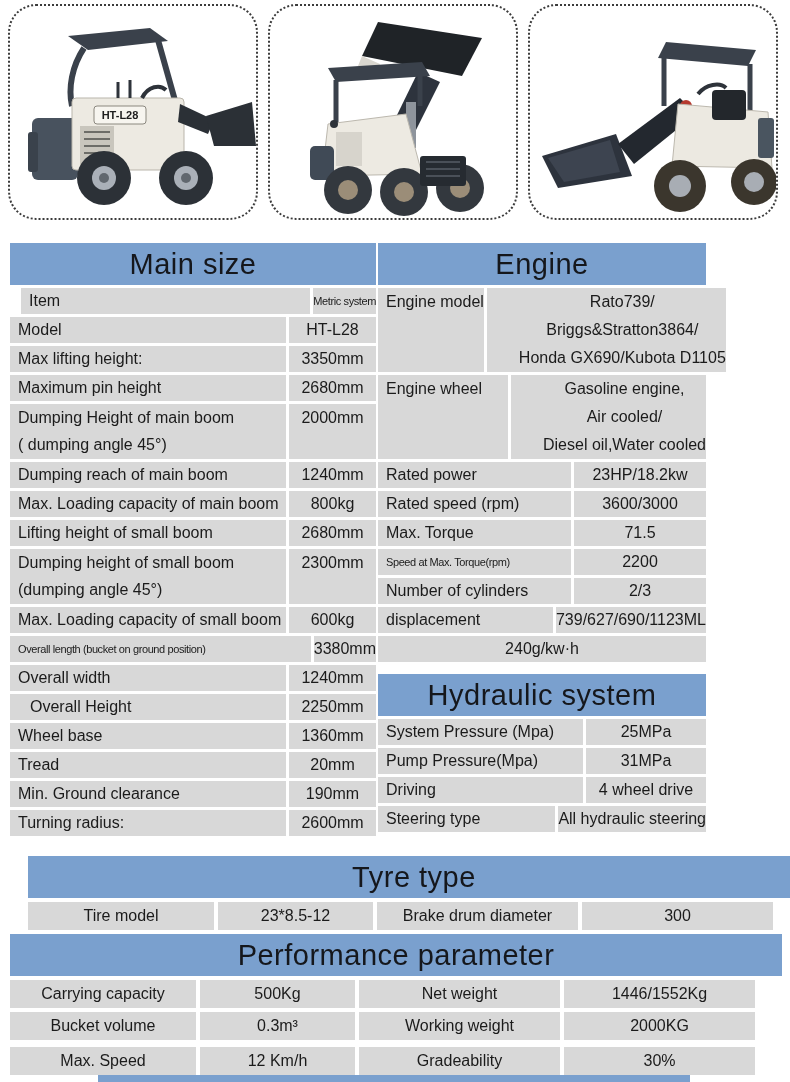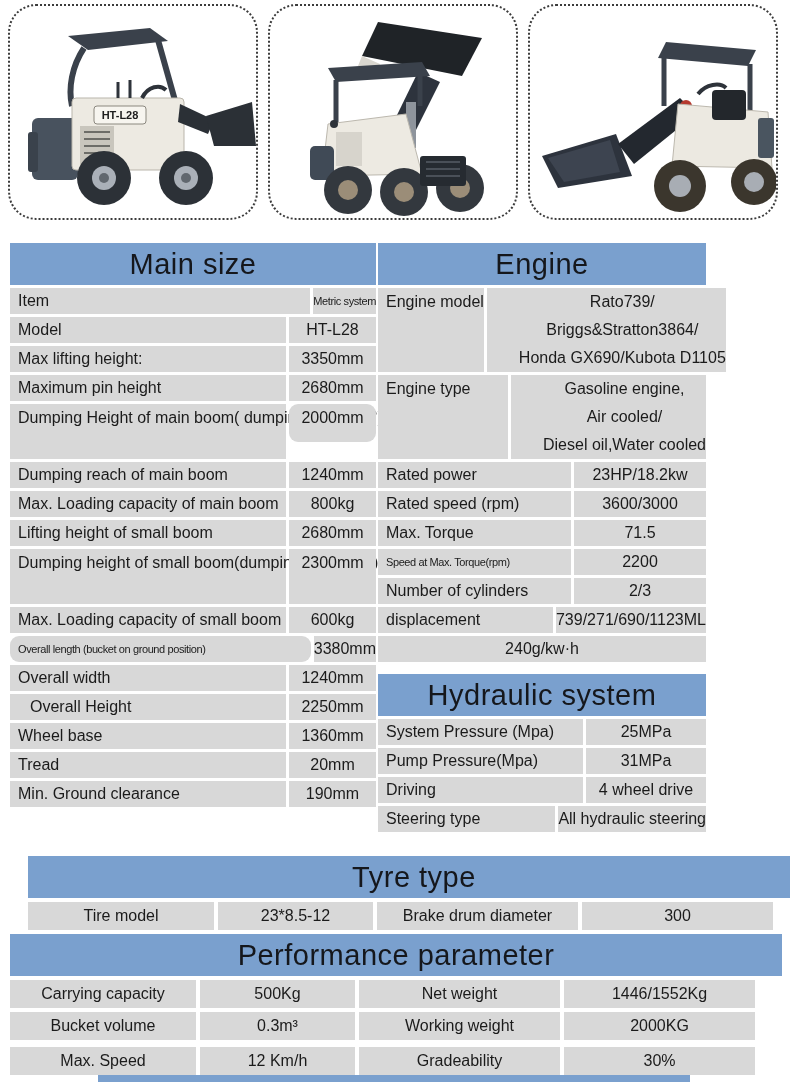--- a/index.html
+++ b/index.html
@@ -21,21 +21,21 @@
   .rows{margin-top:2px;}
   .srow{display:flex;gap:3px;margin-top:3px;}
   .cell{
     background:#d8d8d8;box-sizing:border-box;height:26px;
     display:flex;align-items:center;font-size:16px;white-space:nowrap;
   }
   .lab{padding-left:8px;justify-content:flex-start;}
   .val{justify-content:center;flex:1;text-align:center;}
   .cond{font-size:11px;letter-spacing:-0.4px;}
   .dbl .cell{height:55px;align-items:flex-start;}
-  .dbl .lab{align-items:flex-start;justify-content:flex-start;}
+  .dbl .lab{flex-direction:column;align-items:flex-start;justify-content:flex-start;}
   .dbl .line{line-height:27px;display:block;}
   .mrow .cell{height:84px;}
   .mrow .lab{align-items:flex-start;line-height:27px;}
   .mrow .val{flex-direction:column;align-items:center;justify-content:flex-start;padding-left:32px;}
   .mrow .vline{line-height:28px;display:block;}
   .col-left{position:absolute;left:10px;top:243px;width:366px;}
   .col-right{position:absolute;left:378px;top:243px;width:328px;}
   .hydraulic{margin-top:12px;}
   .tyre{position:absolute;left:28px;top:856px;width:772px;}
   .perf{position:absolute;left:10px;top:934px;width:772px;}
@@ -127,41 +127,41 @@
       <circle cx="224" cy="176" r="23" fill="#3b362d"></circle>
         <circle cx="224" cy="176" r="10" fill="#a8adb4"></circle>
     </svg>
   </div>
 </div>
 
 <div class="col-left">
   <div class="section-header">Main size</div>
   <div class="rows" id="main-size-rows">
       <div class="srow">
-        <div class="cell lab" style="width: 332px;">Item</div>
+        <div class="cell lab" style="width: 332px; margin-left: 11px;">Item</div>
         <div class="cell val cond">Metric system</div>
       </div>
       <div class="srow">
         <div class="cell lab" style="width: 276px;">Model</div>
         <div class="cell val">HT-L28</div>
       </div>
       <div class="srow">
         <div class="cell lab" style="width: 276px;">Max lifting height:</div>
         <div class="cell val">3350mm</div>
       </div>
       <div class="srow">
         <div class="cell lab" style="width: 276px;">Maximum pin height</div>
         <div class="cell val">2680mm</div>
       </div>
       <div class="srow dbl">
         <div class="cell lab" style="width: 276px; height: 55px;">
           <div class="line">Dumping Height of main boom</div>
           <div class="line">( dumping angle 45°)</div>
         </div>
-        <div class="cell val" style="height: 38px; border-radius: 9px;">
+        <div class="cell val" style="height: 55px;">
           <div class="line">2000mm</div>
         </div>
       </div>
       <div class="srow">
         <div class="cell lab" style="width: 276px;">Dumping reach of main boom</div>
         <div class="cell val">1240mm</div>
       </div>
       <div class="srow">
         <div class="cell lab" style="width: 276px;">Max. Loading capacity of main boom</div>
         <div class="cell val">800kg</div>
@@ -177,21 +177,21 @@
         </div>
         <div class="cell val" style="height: 55px;">
           <div class="line">2300mm</div>
         </div>
       </div>
       <div class="srow">
         <div class="cell lab" style="width: 276px;">Max. Loading capacity of small boom</div>
         <div class="cell val">600kg</div>
       </div>
       <div class="srow">
-        <div class="cell lab cond" style="width: 324px; border-radius: 9px;">Overall length (bucket on ground position)</div>
+        <div class="cell lab cond" style="width: 324px;">Overall length (bucket on ground position)</div>
         <div class="cell val">3380mm</div>
       </div>
       <div class="srow">
         <div class="cell lab" style="width: 276px;">Overall width</div>
         <div class="cell val">1240mm</div>
       </div>
       <div class="srow">
         <div class="cell lab" style="width: 276px; padding-left: 20px;">Overall Height</div>
         <div class="cell val">2250mm</div>
       </div>
@@ -199,38 +199,42 @@
         <div class="cell lab" style="width: 276px;">Wheel base</div>
         <div class="cell val">1360mm</div>
       </div>
       <div class="srow">
         <div class="cell lab" style="width: 276px;">Tread</div>
         <div class="cell val">20mm</div>
       </div>
       <div class="srow">
         <div class="cell lab" style="width: 276px;">Min. Ground clearance</div>
         <div class="cell val">190mm</div>
+      </div>
+      <div class="srow">
+        <div class="cell lab" style="width: 276px;">Turning radius:</div>
+        <div class="cell val">2600mm</div>
       </div>
     </div>
 </div>
 
 <div class="col-right">
   <div>
     <div class="section-header">Engine</div>
     <div class="rows" id="engine-rows">
         <div class="srow mrow">
           <div class="cell lab" style="width: 175px;">Engine model</div>
           <div class="cell val">
             <div class="vline">Rato739/</div>
             <div class="vline">Briggs&amp;Stratton3864/</div>
             <div class="vline">Honda GX690/Kubota D1105</div>
           </div>
         </div>
         <div class="srow mrow">
-          <div class="cell lab" style="width: 175px;">Engine type</div>
+          <div class="cell lab" style="width: 175px;">Engine wheel</div>
           <div class="cell val">
             <div class="vline">Gasoline engine,</div>
             <div class="vline">Air cooled/</div>
             <div class="vline">Diesel oil,Water cooled</div>
           </div>
         </div>
         <div class="srow">
           <div class="cell lab" style="width: 193px;">Rated power</div>
           <div class="cell val">23HP/18.2kw</div>
         </div>
@@ -245,21 +249,21 @@
         <div class="srow">
           <div class="cell lab cond" style="width: 193px;">Speed at Max. Torque(rpm)</div>
           <div class="cell val">2200</div>
         </div>
         <div class="srow">
           <div class="cell lab" style="width: 193px;">Number of cylinders</div>
           <div class="cell val">2/3</div>
         </div>
         <div class="srow">
           <div class="cell lab" style="width: 193px;">displacement</div>
-          <div class="cell val">739/271/690/1123ML</div>
+          <div class="cell val">739/627/690/1123ML</div>
         </div>
         <div class="srow">
           <div class="cell val">240g/kw·h</div>
         </div>
       </div>
   </div>
   <div class="hydraulic">
     <div class="section-header">Hydraulic system</div>
     <div class="rows" id="hydraulic-rows">
         <div class="srow">

